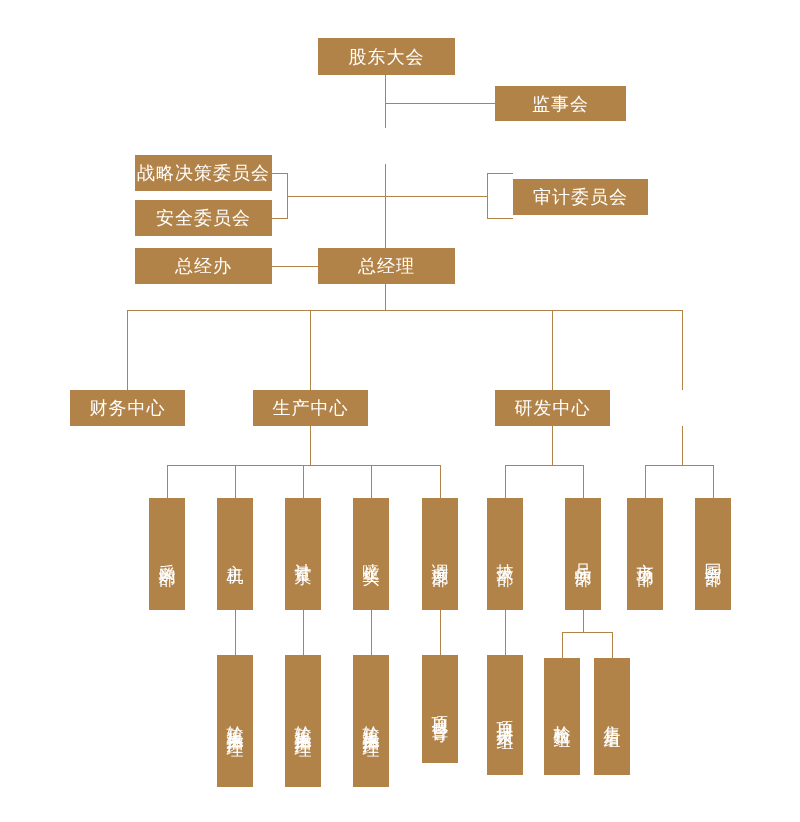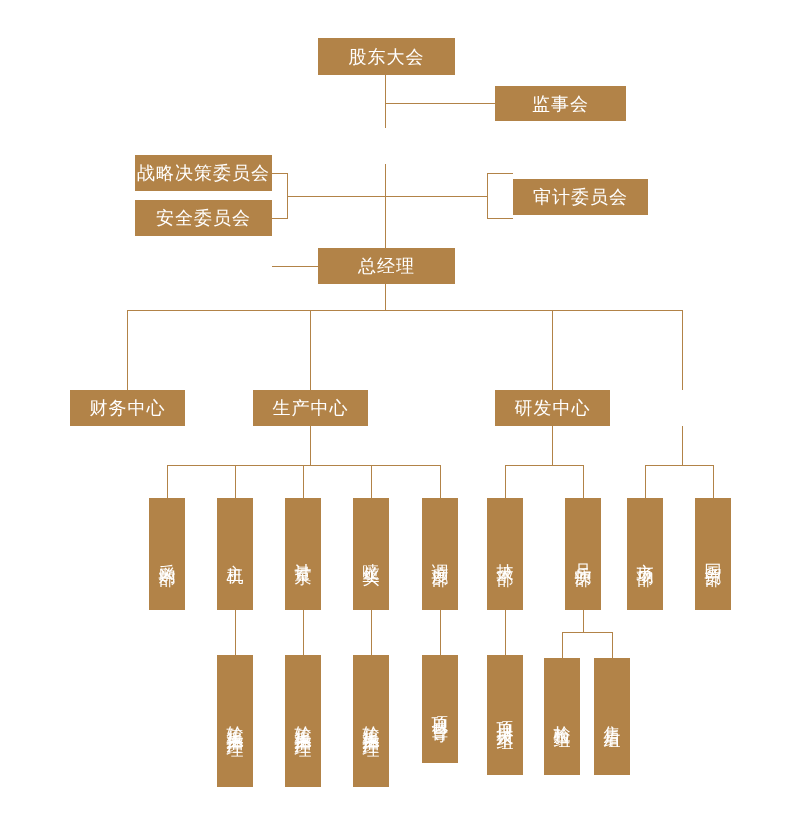--- a/index.html
+++ b/index.html
@@ -87,20 +87,21 @@
   <div class="line" style="left:583px; top:610px; width:1px;   height:22px;"></div>
   <div class="line" style="left:562px; top:632px; width:50px;  height:1px;"></div>
   <div class="line" style="left:562px; top:632px; width:1px;   height:26px;"></div>
   <div class="line" style="left:612px; top:632px; width:1px;   height:26px;"></div>
 
   <div class="node h" style="left:318px; top:38px;  width:137px; height:37px;">股东大会</div>
   <div class="node h" style="left:495px; top:86px;  width:131px; height:35px;">监事会</div>
   <div class="node h" style="left:135px; top:155px; width:137px; height:36px;">战略决策委员会</div>
   <div class="node h" style="left:135px; top:200px; width:137px; height:36px;">安全委员会</div>
   <div class="node h" style="left:513px; top:155px; width:135px; height:36px;margin-top:24px;">审计委员会</div>
+  <div class="node h" style="left:135px; top:248px; width:137px; height:36px;">总经办</div>
   <div class="node h" style="left:70px;  top:390px; width:115px; height:36px;">财务中心</div>
 
   <div class="node h" style="left:318px; top:248px; width:137px; height:36px;">总经理</div>
   <div class="node h" style="left:253px; top:390px; width:115px; height:36px;">生产中心</div>
   <div class="node h" style="left:495px; top:390px; width:115px; height:36px;">研发中心</div>
 
   <div class="node v" style="left:149px; top:498px; width:36px; height:112px;">采购部</div>
   <div class="node v" style="left:217px; top:498px; width:36px; height:112px;">主机</div>
   <div class="node v" style="left:285px; top:498px; width:36px; height:112px;">计量泵</div>
   <div class="node v" style="left:353px; top:498px; width:36px; height:112px;">喷丝头</div>

